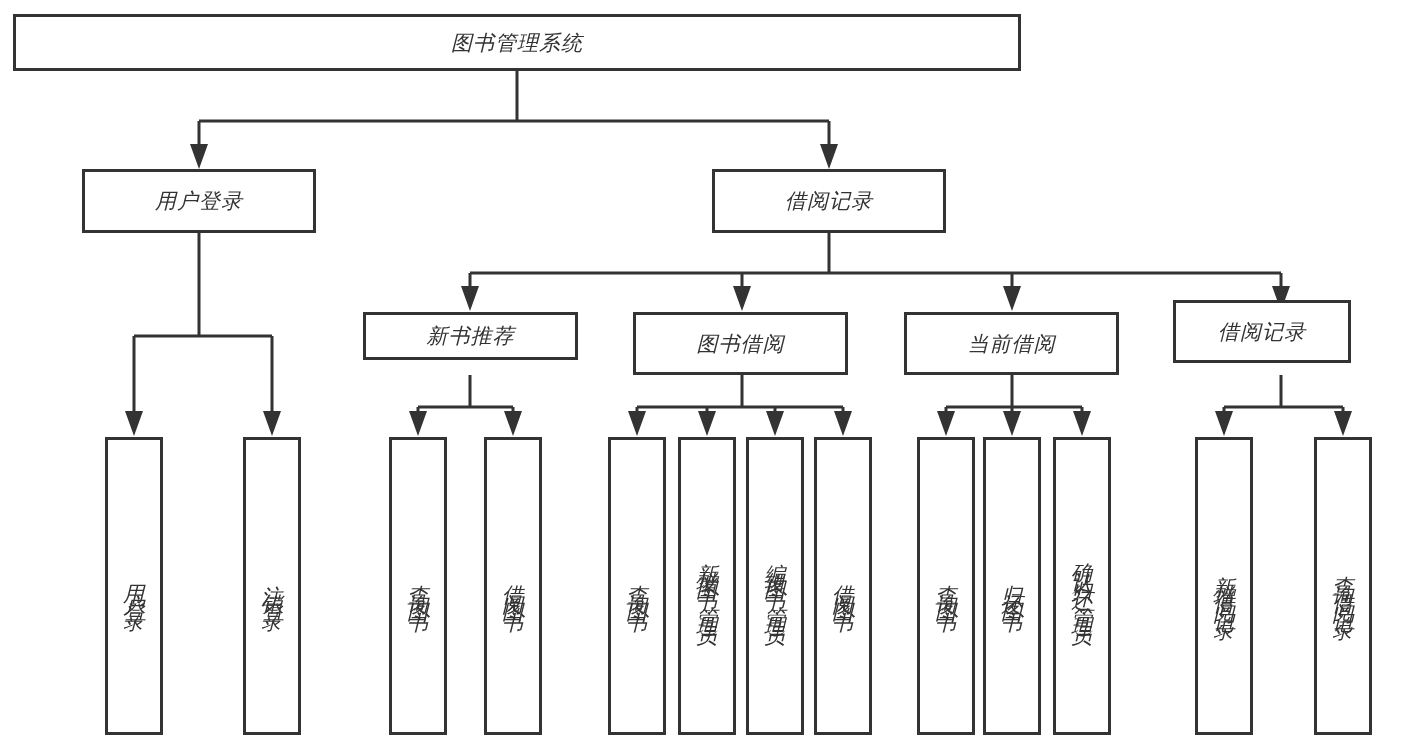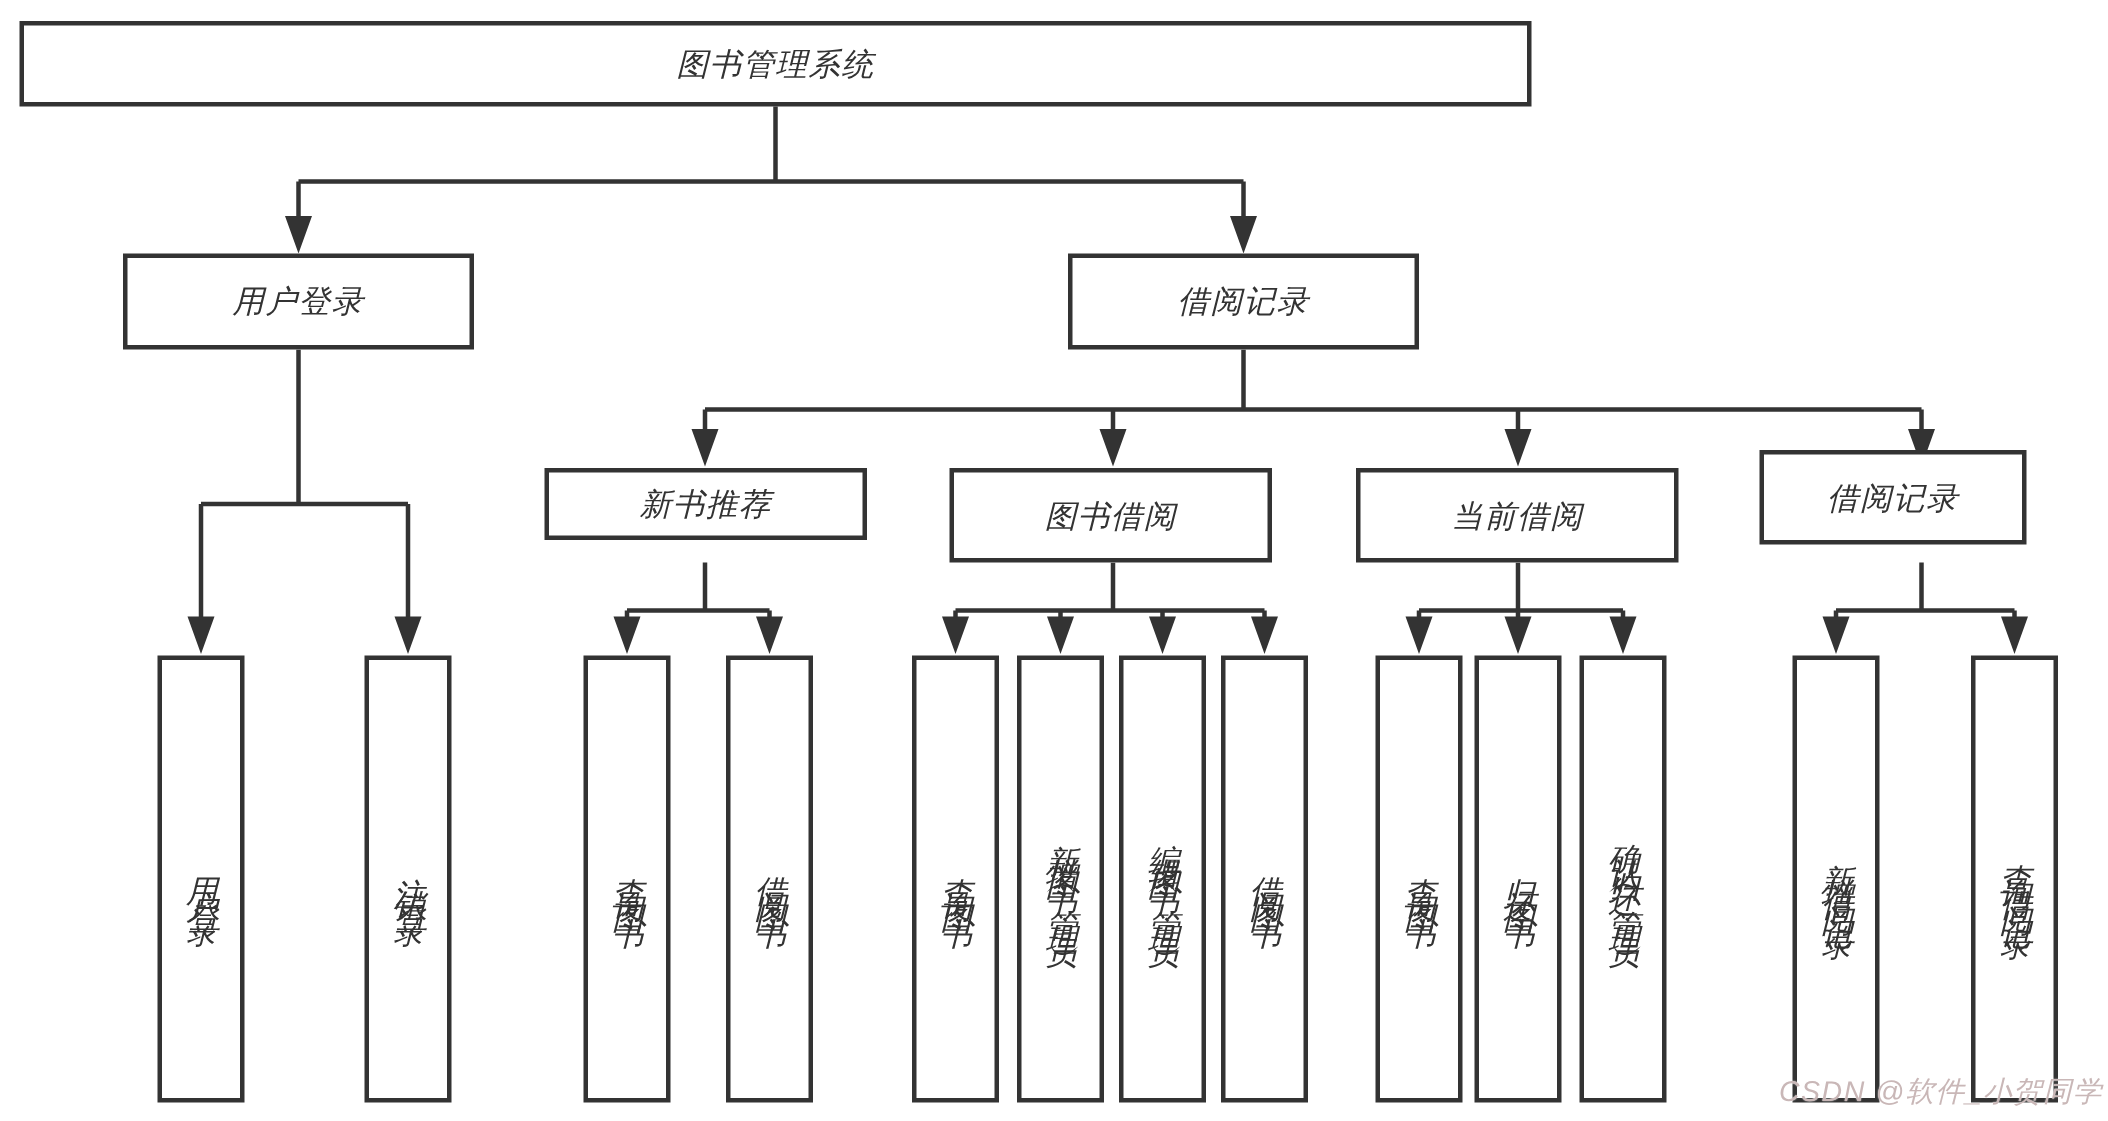--- a/index.html
+++ b/index.html
@@ -136,15 +136,14 @@
     <span>确认归还（管理员）</span>
   </div>
 
   <div class="box leaf" style="left:1195px;top:437px;width:58px;height:298px">
     <span>新增借阅记录</span>
   </div>
   <div class="box leaf" style="left:1314px;top:437px;width:58px;height:298px">
     <span>查询借阅记录</span>
   </div>
 
-  <div class="watermark">CSDN @软件_小贺同学</div>
 
 </div>
 
 </body></html>

